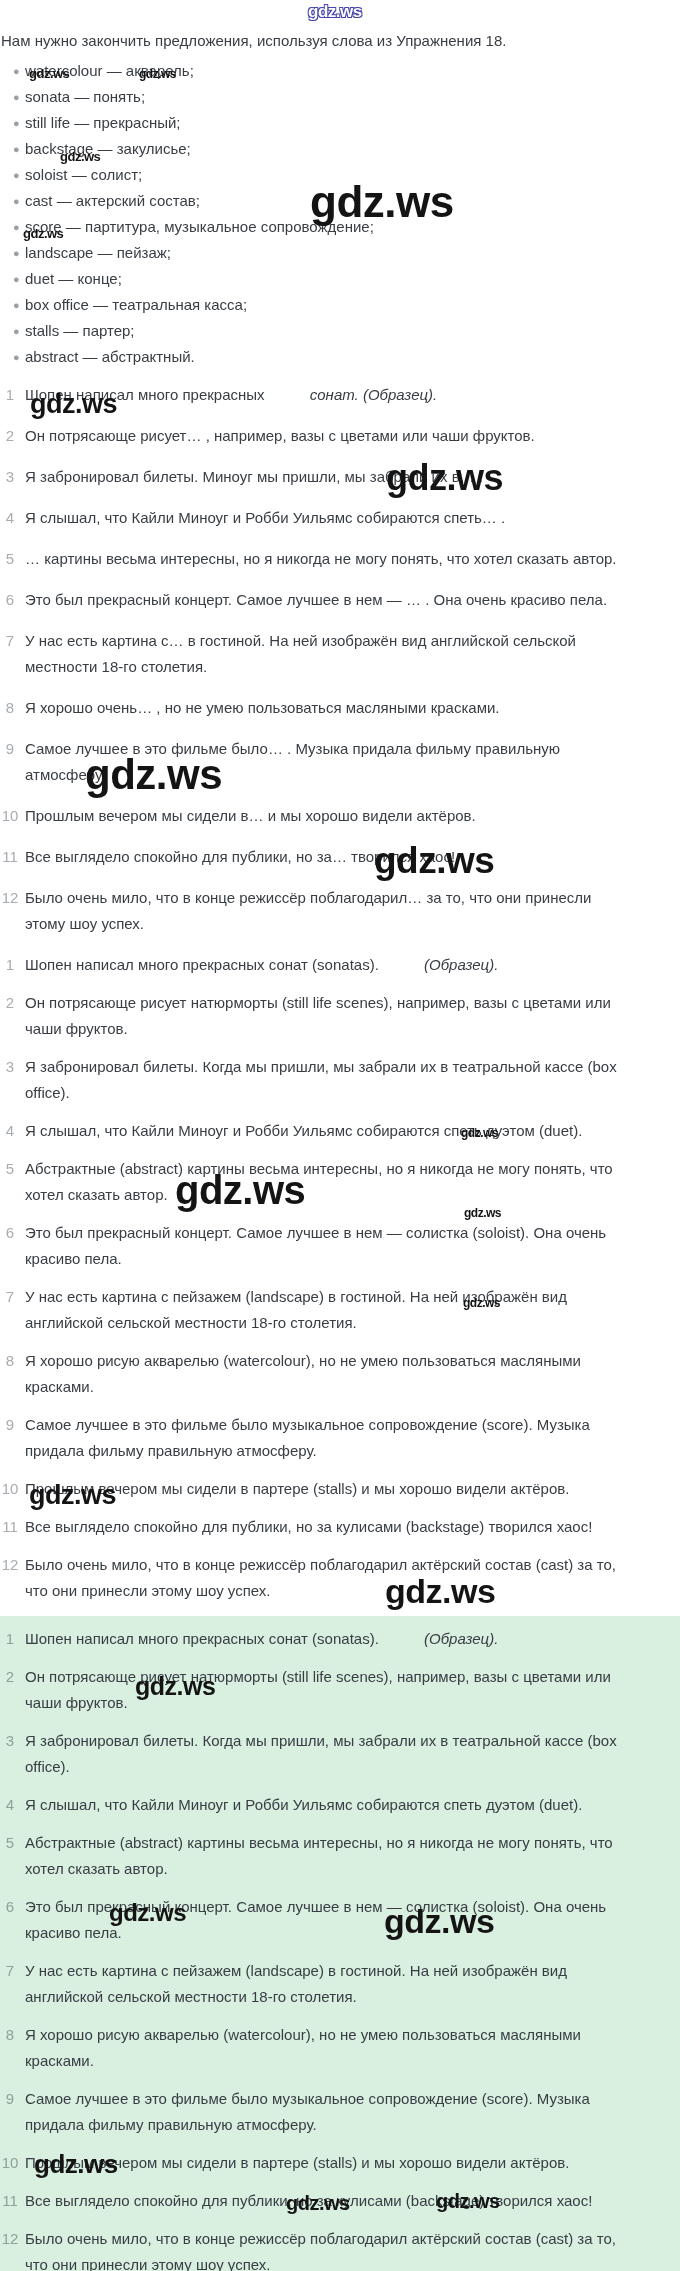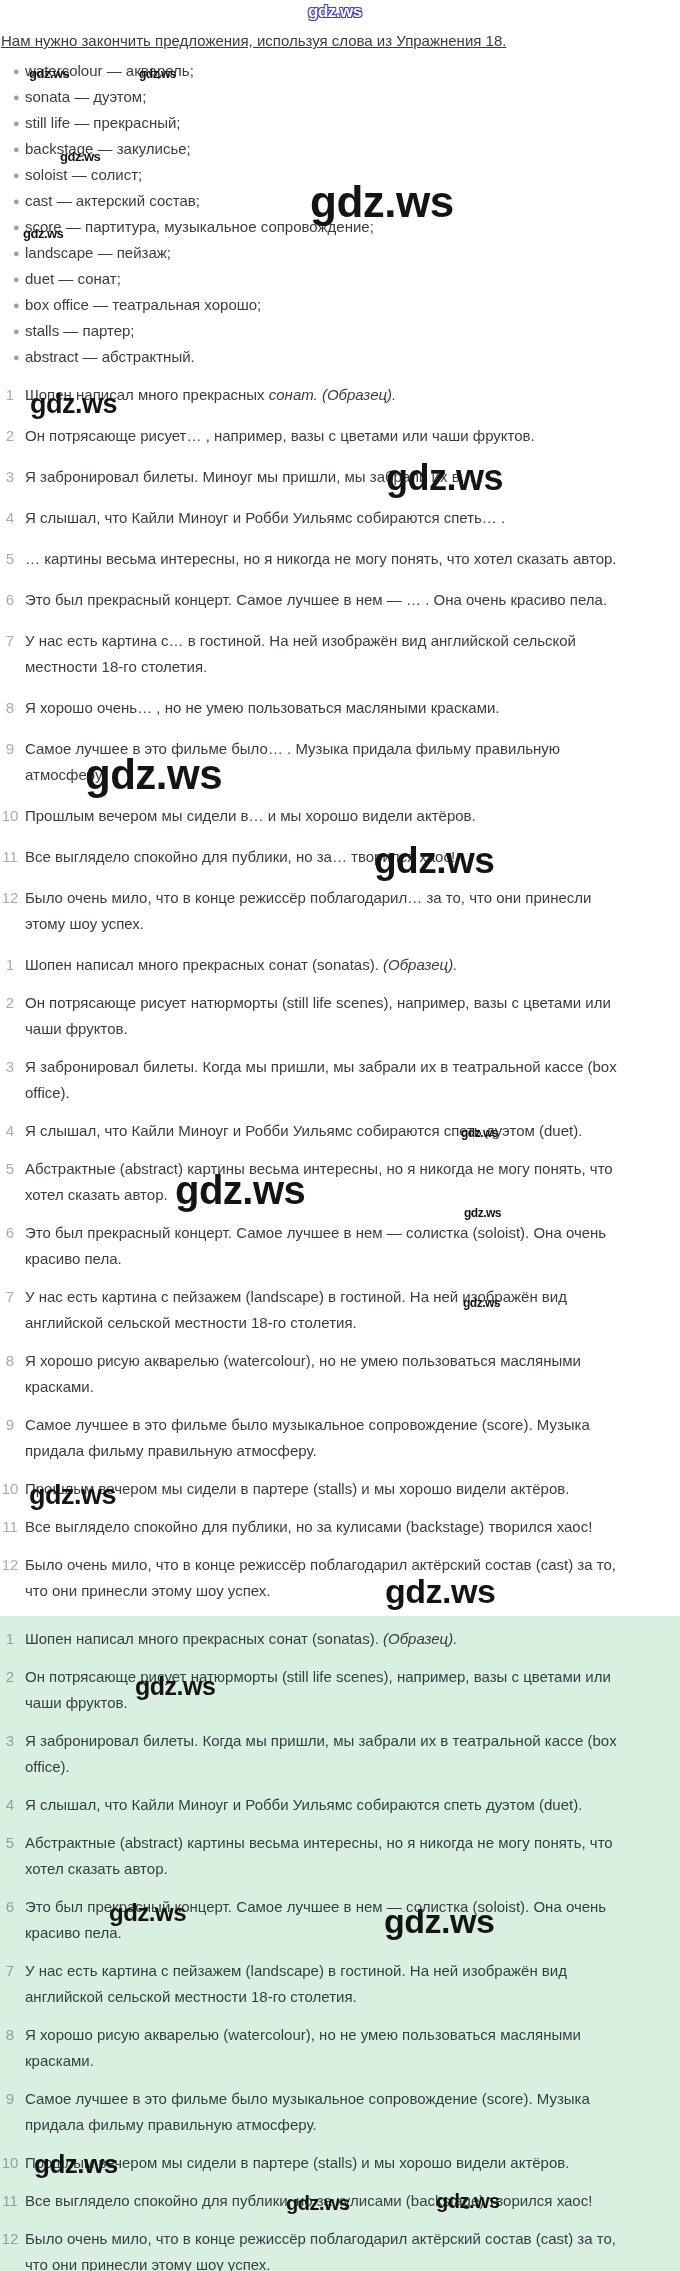--- a/index.html
+++ b/index.html
@@ -19,21 +19,20 @@
     background:#ffffff;
     font-family:"Liberation Sans",sans-serif;
     font-size:15px;
     color:var(--text);
     position:relative;
     overflow:hidden;
   }
   .intro{
     margin:30px 0 0 1px;
     line-height:21px;
-    text-decoration:underline;
   }
   .vocab-list{margin-top:7px;}
   .vocab-item{
     position:relative;
     padding-left:25px;
     line-height:26px;
   }
   .vocab-item .bullet{
     position:absolute;left:13px;top:0;
     color:var(--bullet);font-size:11px;line-height:26px;
@@ -47,21 +46,21 @@
     position:absolute;left:0;top:0;width:20px;
     text-align:center;
     color:var(--number);
     line-height:26px;
   }
   .item .txt{
     display:block;
     white-space:pre-wrap;
     line-height:26px;
   }
-  .item .txt em{}
+  .item .txt em{margin-left:41px;}
   #questions{margin-top:12px;}
   #questions .item{margin-bottom:15px;}
   #answers{margin-top:0;}
   #answers .item{margin-bottom:12px;}
   .green-block{
     background:var(--green);
     padding:10px 0 28px 0;
   }
   .green-block .item{margin-bottom:12px;}
   .green-block .num{color:var(--numgreen);}
@@ -81,29 +80,29 @@
   }
 </style>
 </head>
 <body>
 
 <div class="page">
   <p class="intro">Нам нужно закончить предложения, используя слова из Упражнения 18.</p>
 
   <div id="vocab" class="vocab-list">
       <div class="vocab-item"><span class="bullet">●</span><span>watercolour — акварель;</span></div>
-      <div class="vocab-item"><span class="bullet">●</span><span>sonata — дуэтом;</span></div>
+      <div class="vocab-item"><span class="bullet">●</span><span>sonata — понять;</span></div>
       <div class="vocab-item"><span class="bullet">●</span><span>still life — прекрасный;</span></div>
       <div class="vocab-item"><span class="bullet">●</span><span>backstage — закулисье;</span></div>
       <div class="vocab-item"><span class="bullet">●</span><span>soloist — солист;</span></div>
       <div class="vocab-item"><span class="bullet">●</span><span>cast — актерский состав;</span></div>
       <div class="vocab-item"><span class="bullet">●</span><span>score — партитура, музыкальное сопровождение;</span></div>
       <div class="vocab-item"><span class="bullet">●</span><span>landscape — пейзаж;</span></div>
-      <div class="vocab-item"><span class="bullet">●</span><span>duet — сонат;</span></div>
-      <div class="vocab-item"><span class="bullet">●</span><span>box office — театральная хорошо;</span></div>
+      <div class="vocab-item"><span class="bullet">●</span><span>duet — конце;</span></div>
+      <div class="vocab-item"><span class="bullet">●</span><span>box office — театральная касса;</span></div>
       <div class="vocab-item"><span class="bullet">●</span><span>stalls — партер;</span></div>
       <div class="vocab-item"><span class="bullet">●</span><span>abstract — абстрактный.</span></div>
     </div>
 
   <div id="questions" class="num-list">
       <div class="item">
         <span class="num">1</span>
         <span class="txt"><span>Шопен написал много прекрасных </span><em>сонат. (Образец).</em></span>
       </div>
       <div class="item">

